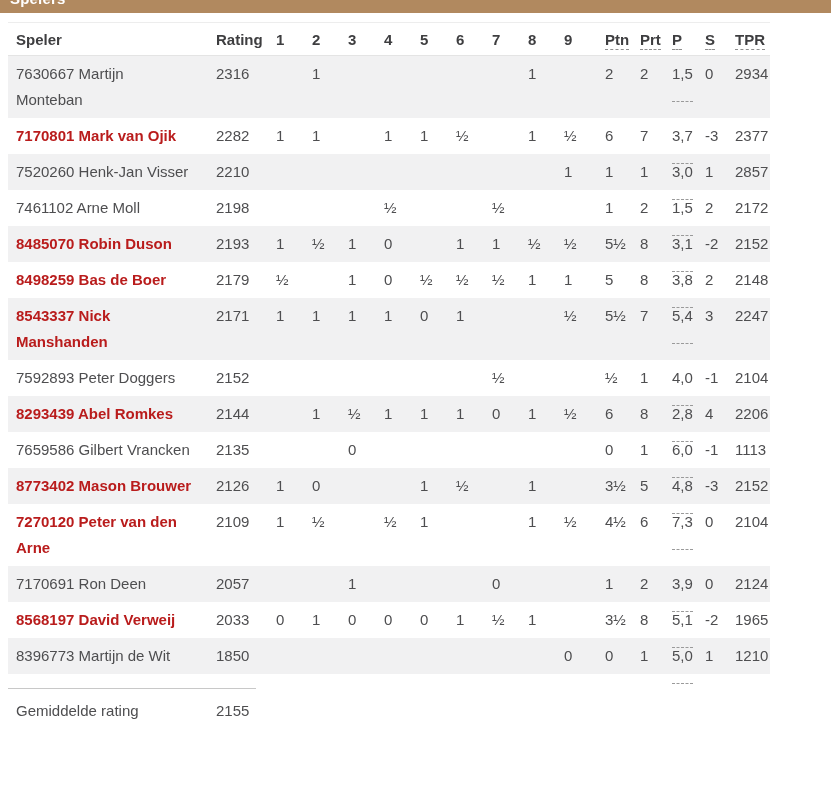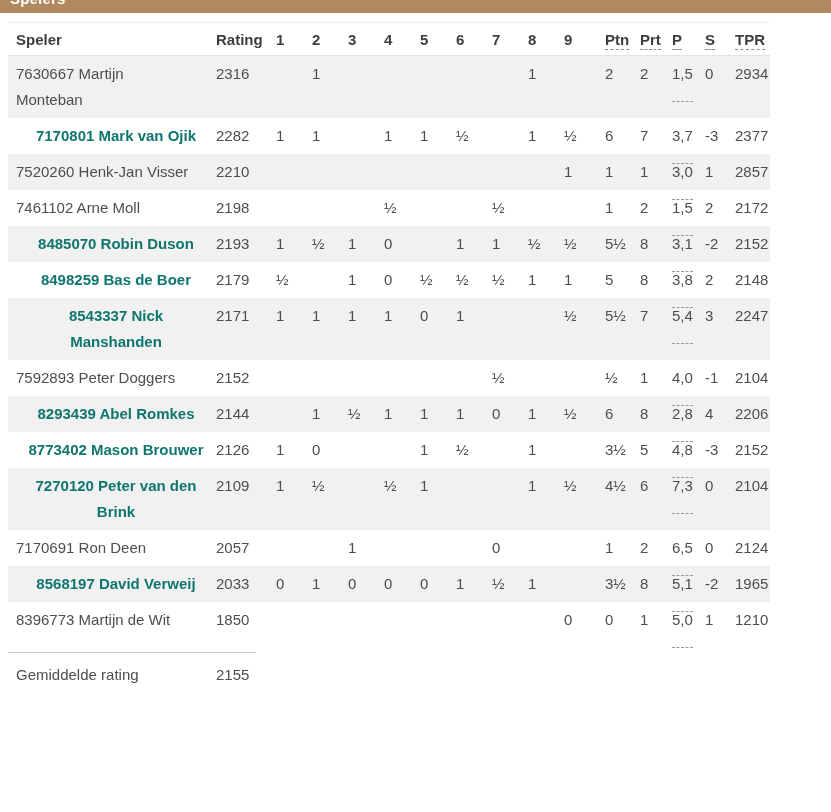--- a/index.html
+++ b/index.html
@@ -25,21 +25,21 @@
   th, td { text-align:left; vertical-align:top; font-size:15px; padding:0; }
   thead th {
     font-weight:700; color:#3e3e40; line-height:19px;
     padding:7px 0 6px 0; border-bottom:1px solid #e4e4e4;
   }
   tbody td { color:#4e4e50; line-height:26px; padding:5px 0; font-weight:400; }
   tbody tr:nth-child(odd) { background:#f1f1f2; }
   td.col-speler, th.col-speler { padding-left:8px; }
   th.col-ptn, td.col-ptn { padding-left:5px; }
   th.col-prt, td.col-prt { padding-left:3px; }
-  td.col-speler.bold { font-weight:700; color:#0f766e;text-align:center; }
+  td.col-speler.bold { font-weight:700; color:#b91c1c; }
   .abbr { border-bottom:1px dashed #8f8f8f; padding-bottom:1px; }
   .pv   { border-bottom:1px dashed #9a9a9a; padding-bottom:19px; }
   
   col.w-speler{width:208px} col.w-rating{width:60px} col.w-round{width:36px}
   col.w-ptn{width:37px} col.w-prt{width:35px} col.w-p{width:33px}
   col.w-s{width:30px} col.w-tpr{width:35px}
   
   .avg-rule { width:248px; border-top:1px solid #c8c8c8; margin:14px 0 0 8px; }
   .avg-row  { display:flex; margin:9px 0 0 16px; font-size:15px; color:#4e4e50; line-height:26px; }
   .avg-label{ width:200px; }
@@ -268,20 +268,40 @@
           <td class="col-r7">0</td>
           <td class="col-r8">1</td>
           <td class="col-r9">½</td>
           <td class="col-ptn">6</td>
           <td class="col-prt">8</td>
           <td class="col-p"><span class="pv">2,8</span></td>
           <td class="col-s">4</td>
           <td class="col-tpr">2206</td>
         </tr>
         <tr>
+          <td class="col-speler">
+            <div>7659586 Gilbert Vrancken</div>
+          </td>
+          <td class="col-rating">2135</td>
+          <td class="col-r1"></td>
+          <td class="col-r2"></td>
+          <td class="col-r3">0</td>
+          <td class="col-r4"></td>
+          <td class="col-r5"></td>
+          <td class="col-r6"></td>
+          <td class="col-r7"></td>
+          <td class="col-r8"></td>
+          <td class="col-r9"></td>
+          <td class="col-ptn">0</td>
+          <td class="col-prt">1</td>
+          <td class="col-p"><span class="pv">6,0</span></td>
+          <td class="col-s">-1</td>
+          <td class="col-tpr">1113</td>
+        </tr>
+        <tr>
           <td class="col-speler bold">
             <div>8773402 Mason Brouwer</div>
           </td>
           <td class="col-rating">2126</td>
           <td class="col-r1">1</td>
           <td class="col-r2">0</td>
           <td class="col-r3"></td>
           <td class="col-r4"></td>
           <td class="col-r5">1</td>
           <td class="col-r6">½</td>
@@ -290,21 +310,21 @@
           <td class="col-r9"></td>
           <td class="col-ptn">3½</td>
           <td class="col-prt">5</td>
           <td class="col-p"><span class="pv">4,8</span></td>
           <td class="col-s">-3</td>
           <td class="col-tpr">2152</td>
         </tr>
         <tr>
           <td class="col-speler bold">
             <div>7270120 Peter van den</div>
-            <div>Brink</div>
+            <div>Arne</div>
           </td>
           <td class="col-rating">2109</td>
           <td class="col-r1">1</td>
           <td class="col-r2">½</td>
           <td class="col-r3"></td>
           <td class="col-r4">½</td>
           <td class="col-r5">1</td>
           <td class="col-r6"></td>
           <td class="col-r7"></td>
           <td class="col-r8">1</td>
@@ -324,21 +344,21 @@
           <td class="col-r2"></td>
           <td class="col-r3">1</td>
           <td class="col-r4"></td>
           <td class="col-r5"></td>
           <td class="col-r6"></td>
           <td class="col-r7">0</td>
           <td class="col-r8"></td>
           <td class="col-r9"></td>
           <td class="col-ptn">1</td>
           <td class="col-prt">2</td>
-          <td class="col-p"><span class="pv">6,5</span></td>
+          <td class="col-p"><span class="pv">3,9</span></td>
           <td class="col-s">0</td>
           <td class="col-tpr">2124</td>
         </tr>
         <tr>
           <td class="col-speler bold">
             <div>8568197 David Verweij</div>
           </td>
           <td class="col-rating">2033</td>
           <td class="col-r1">0</td>
           <td class="col-r2">1</td>

